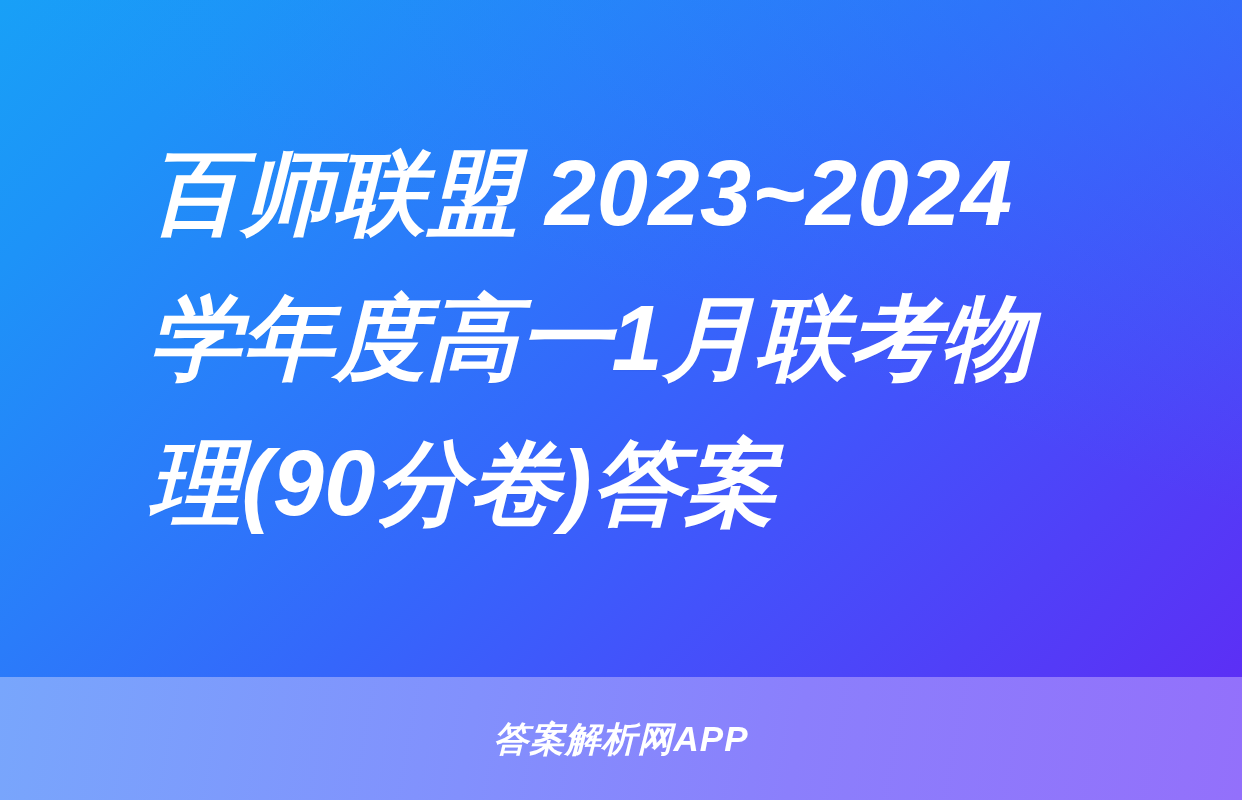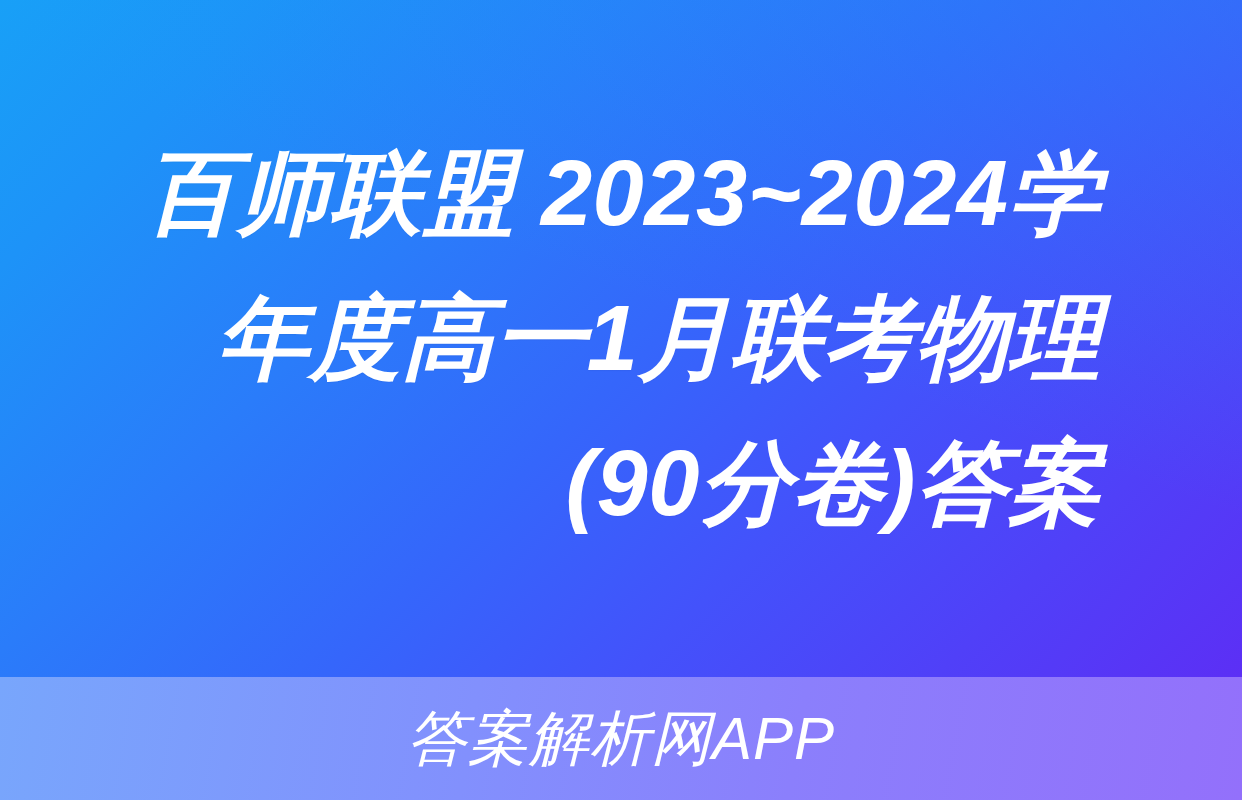--- a/index.html
+++ b/index.html
@@ -55,48 +55,48 @@
   .hero-inner {
     position: relative;
     z-index: 2;
     width: 1100px;
     padding: 0 70px;
     box-sizing: border-box;
     text-align: center;
   }
 
   .title {
-    margin: 0;
+    margin: 8px;
     color: #ffffff;
     font-size: 92px;
     line-height: 145px;
     font-weight: 700;
     font-style: italic;
     letter-spacing: 0.5px;
-    text-align: right;
+    text-align: left;
     word-break: break-all;
     text-shadow: 0 1px 1px rgba(0,0,0,0.04);
   }
 
   
   .watermark-band {
     position: relative;
     width: 100%;
     height: 123px;
     background: linear-gradient(100deg, #78a6fc 0%, #8290fd 38%, #8b7ffc 64%, #9370fb 100%);
     display: flex;
     align-items: center;
     justify-content: center;
   }
 
   .watermark-text {
     color: #ffffff;
-    font-size: 60px;
+    font-size: 35px;
     line-height: 56px;
-    font-weight: 400;
+    font-weight: 700;
     font-style: italic;
     letter-spacing: 1px;
     white-space: nowrap;
     user-select: none;
   }
 </style>
 </head>
 <body>
 
 <div class="poster">

